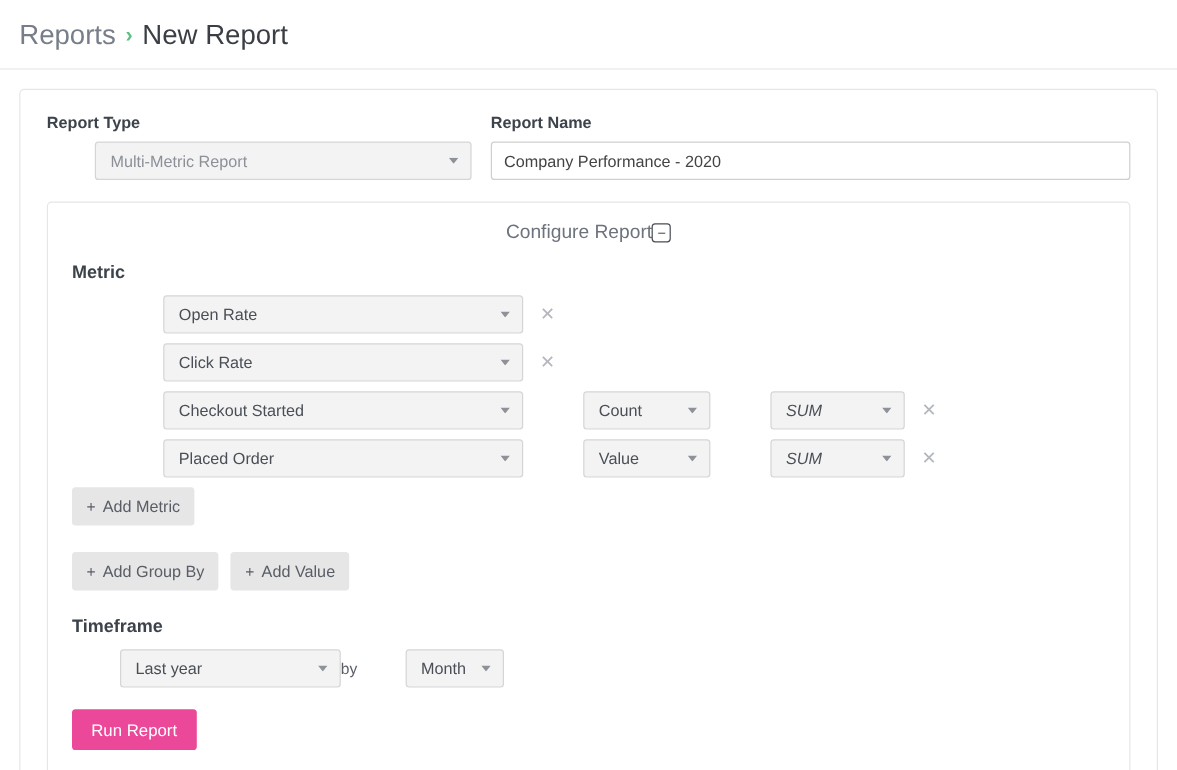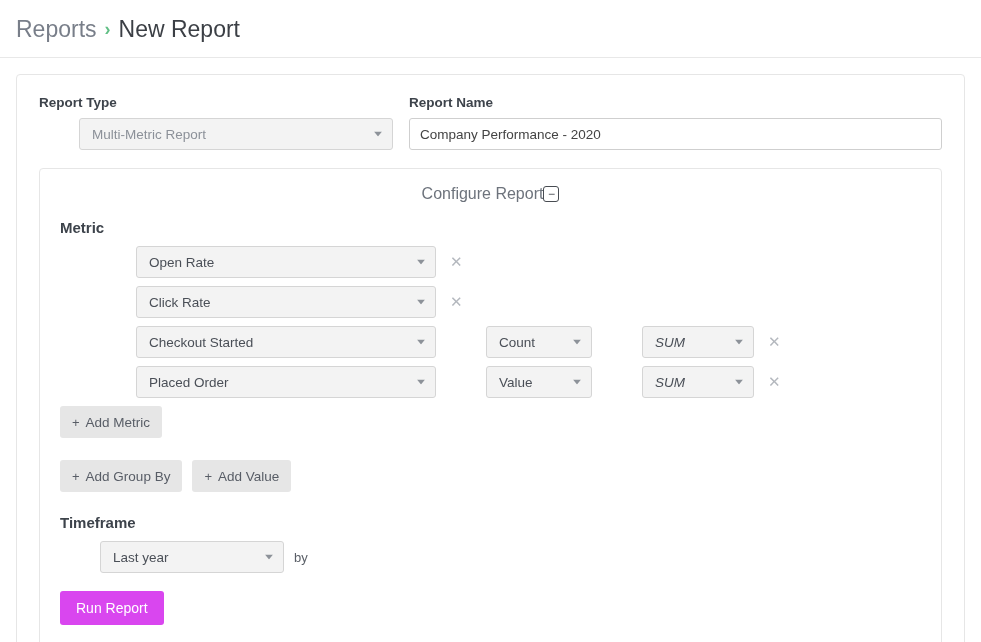--- a/index.html
+++ b/index.html
@@ -84,26 +84,26 @@
   .metric-row .select.agg { width: 112px; font-style: italic; }
   .close-x { color: #b4b8be; font-size: 15px; cursor: pointer; padding: 0 4px; }
   .btn-grey {
     display: inline-flex; align-items: center; gap: 6px;
     background: #e6e6e6; color: #585d66;
     border: none; border-radius: 3px; height: 32px;
     padding: 0 12px; font-size: 13.5px; cursor: pointer; font-weight: 500;
   }
   .btn-grey .plus { font-size: 13px; }
   .btn-row { display: flex; gap: 10px; margin-top: 8px; margin-bottom: 22px; }
-  .timeframe-row { display: flex; align-items: center; gap: 10px; margin-bottom: 18px; }
+  .timeframe-row { display: flex; align-items: center; gap: 0; margin-bottom: 18px; }
   .timeframe-row .select.tf { width: 184px; }
   .timeframe-row .by { color: #5a5f67; font-size: 13px; }
   .timeframe-row .select.gran { width: 82px; }
   .run-btn {
-    background: #d946ef; color: #fff; border: none; border-radius: 3px;
+    background: #ec4899; color: #fff; border: none; border-radius: 3px;
     height: 34px; padding: 0 16px; font-size: 14px; font-weight: 500; cursor: pointer;
   }
   .add-metric-wrap { margin: 6px 0 22px 0; }
 </style>
 </head>
 <body>
 
 <div class="breadcrumb">
   <a href="#">Reports</a>
   <span class="chev">›</span>
@@ -246,18 +246,26 @@
     <div class="timeframe-row">
       <div class="select tf">
         <span>Last year</span>
         <span class="caret">
             <svg width="8" height="5" viewBox="0 0 8 5">
               <path d="M0 0 L4 5 L8 0 Z" fill="#8d9299"></path>
             </svg>
           </span>
       </div>
       <span class="by">by</span>
+      <div class="select gran">
+        <span>Month</span>
+        <span class="caret">
+            <svg width="8" height="5" viewBox="0 0 8 5">
+              <path d="M0 0 L4 5 L8 0 Z" fill="#8d9299"></path>
+            </svg>
+          </span>
+      </div>
     </div>
 
     <button class="run-btn">Run Report</button>
 
   </div>
 </div>
 
 </body></html>

